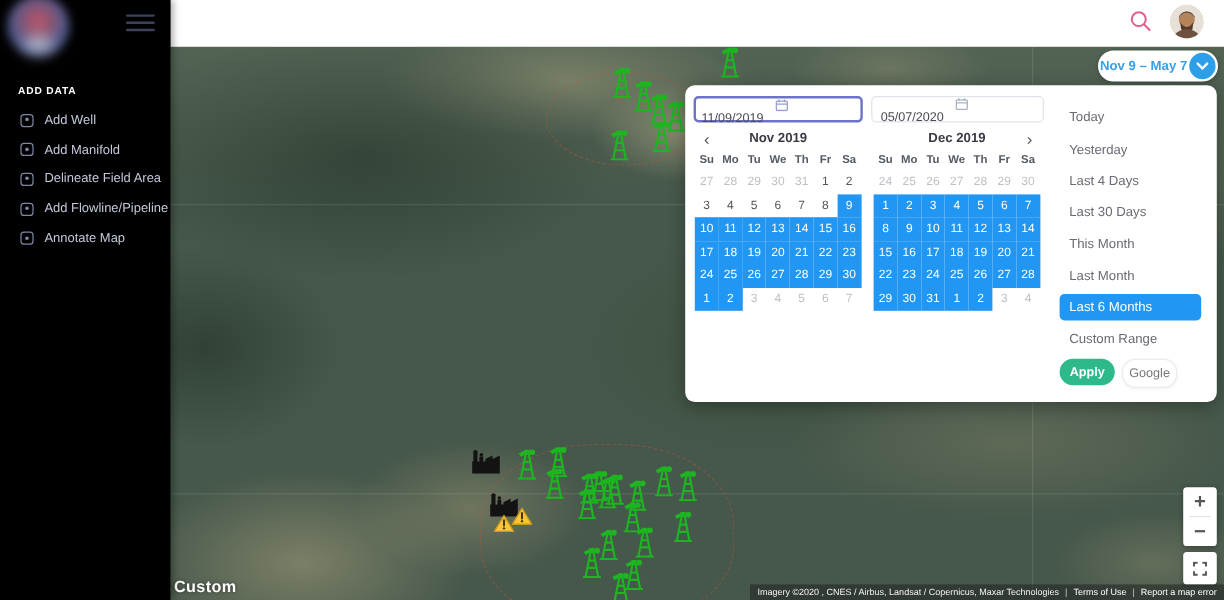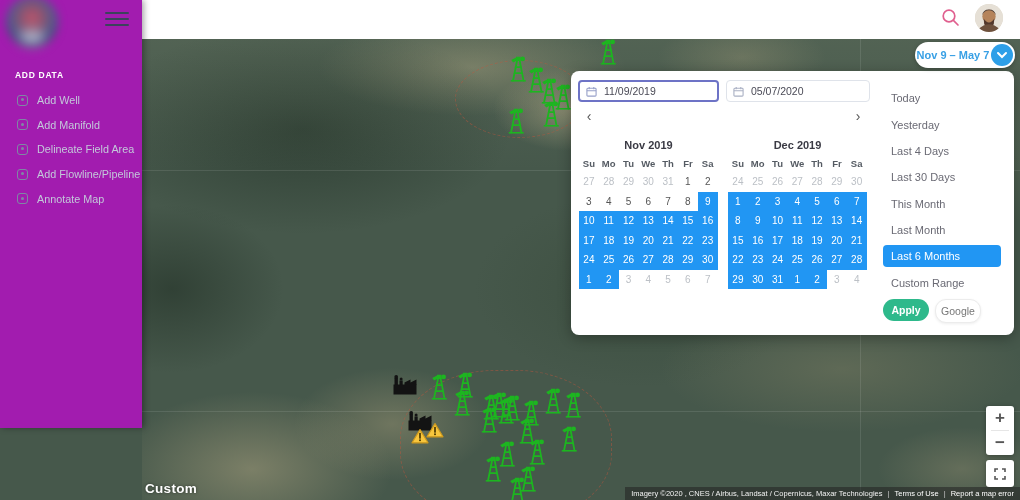--- a/index.html
+++ b/index.html
@@ -46,21 +46,21 @@
     background:rgba(34,34,34,.55);color:#f2f2f2;font-size:7.5px;padding:0 6px;white-space:nowrap;margin-top:27px;}
   .attribution a{color:#fff;text-decoration:none;cursor:pointer;}
   .attr-sep{color:#ccc;}
 
   
   .topbar{position:absolute;left:142px;top:0;width:878px;height:39px;background:#fff;z-index:10;}
   .search-ic{position:absolute;left:799px;top:8px;cursor:pointer;}
   .avatar{position:absolute;left:833px;top:4px;width:28px;height:28px;border-radius:50%;overflow:hidden;cursor:pointer;background:#ded7cb;}
 
   
-  .sidebar{position:absolute;left:0;top:0;width:142px;height:428px;background:#a21caf;z-index:11;box-shadow:2px 0 6px rgba(0,0,0,.35);}
+  .sidebar{position:absolute;left:0;top:0;width:142px;height:500px;background:#000000;z-index:11;box-shadow:2px 0 6px rgba(0,0,0,.35);}
   .logo{position:absolute;left:6px;top:-4px;width:52px;height:52px;border-radius:50%;
     background:radial-gradient(circle at 50% 42%, #c0556a 0%, #8a5472 28%, #4e5a8e 58%, #2d3452 82%);
     filter:blur(4px);cursor:pointer;}
   .logo::after{content:"";position:absolute;left:14px;top:34px;width:24px;height:14px;border-radius:50%;
     background:rgba(205,211,222,.8);filter:blur(5px);}
   .hamburger{position:absolute;left:105px;top:12px;width:24px;cursor:pointer;}
   .hamburger i{display:block;height:2px;background:#3c425c;margin:0 0 4px 0;border-radius:1px;}
   .side-title{position:absolute;left:15px;top:70px;color:#ffffff;font-size:8.5px;font-weight:700;letter-spacing:.7px;}
   #sidebar-items{position:absolute;left:0;top:88px;width:142px;}
   .side-item{display:flex;align-items:center;height:24.6px;padding-left:17px;cursor:pointer;}
@@ -71,30 +71,30 @@
   
   .date-pill{position:absolute;left:915px;top:42px;width:100px;height:26px;background:#fff;border-radius:13px;
     z-index:21;display:flex;align-items:center;box-shadow:0 1px 4px rgba(0,0,0,.25);cursor:pointer;}
   .date-pill .lbl{flex:1;text-align:center;color:#38a0e5;font-size:11px;font-weight:700;padding-left:0;}
   .pill-circle{width:22px;height:22px;border-radius:50%;background:#2d9fe8;margin-right:2px;flex:0 0 auto;
     display:flex;align-items:center;justify-content:center;cursor:pointer;}
 
   
   .picker{position:absolute;left:571px;top:71px;width:443px;height:264px;background:#fff;border-radius:8px;
     z-index:20;box-shadow:0 3px 14px rgba(0,0,0,.3);}
-  .dwrap{position:absolute;top:9px;height:22px;border-radius:4px;display:flex;align-items:center;background:#fff;}
+  .dwrap{position:absolute;top:9px;height:22px;border-radius:4px;display:flex;align-items:center;background:#fff;flex-direction:column;}
   .dwrap.d1{left:7px;width:141px;border:2px solid #6d73c6;}
   .dwrap.d2{left:155px;width:144px;border:1px solid #dfe3ea;}
   .dwrap .cal-ico{margin:0 0 0 6px;line-height:0;}
   .dwrap input{all:unset;flex:1;font-size:10.5px;color:#4a4a56;padding-left:7px;min-width:0;}
   .cal-nav{all:unset;cursor:pointer;position:absolute;top:37px;width:16px;height:16px;text-align:center;
     font-size:14px;line-height:15px;color:#555;}
   .cal-nav.prev{left:10px;}
   .cal-nav.next{left:279px;}
-  .cal{position:absolute;top:37px;width:139px;margin-top:30px;}
+  .cal{position:absolute;top:37px;width:139px;}
   .cal1{left:8px;}
   .cal2{left:157px;}
   .cal-title{text-align:center;font-size:11px;font-weight:700;color:#3a3a44;height:16px;line-height:14px;}
   .cal-grid{display:grid;grid-template-columns:repeat(7,19.8px);margin-top:2px;}
   .wd{height:16px;line-height:16px;text-align:center;font-size:9.5px;font-weight:700;color:#555b63;}
   .dc{height:19.5px;line-height:19.5px;text-align:center;font-size:10px;color:#555;cursor:pointer;}
   .dc.mut{color:#bcc0c6;}
   .dc.sel{background:#2196f3;color:#fff;}
   .quick{position:absolute;left:312px;top:14px;width:118px;}
   .quick-item{height:26.4px;display:flex;align-items:center;padding-left:8px;font-size:11px;color:#6a6a74;cursor:pointer;}

